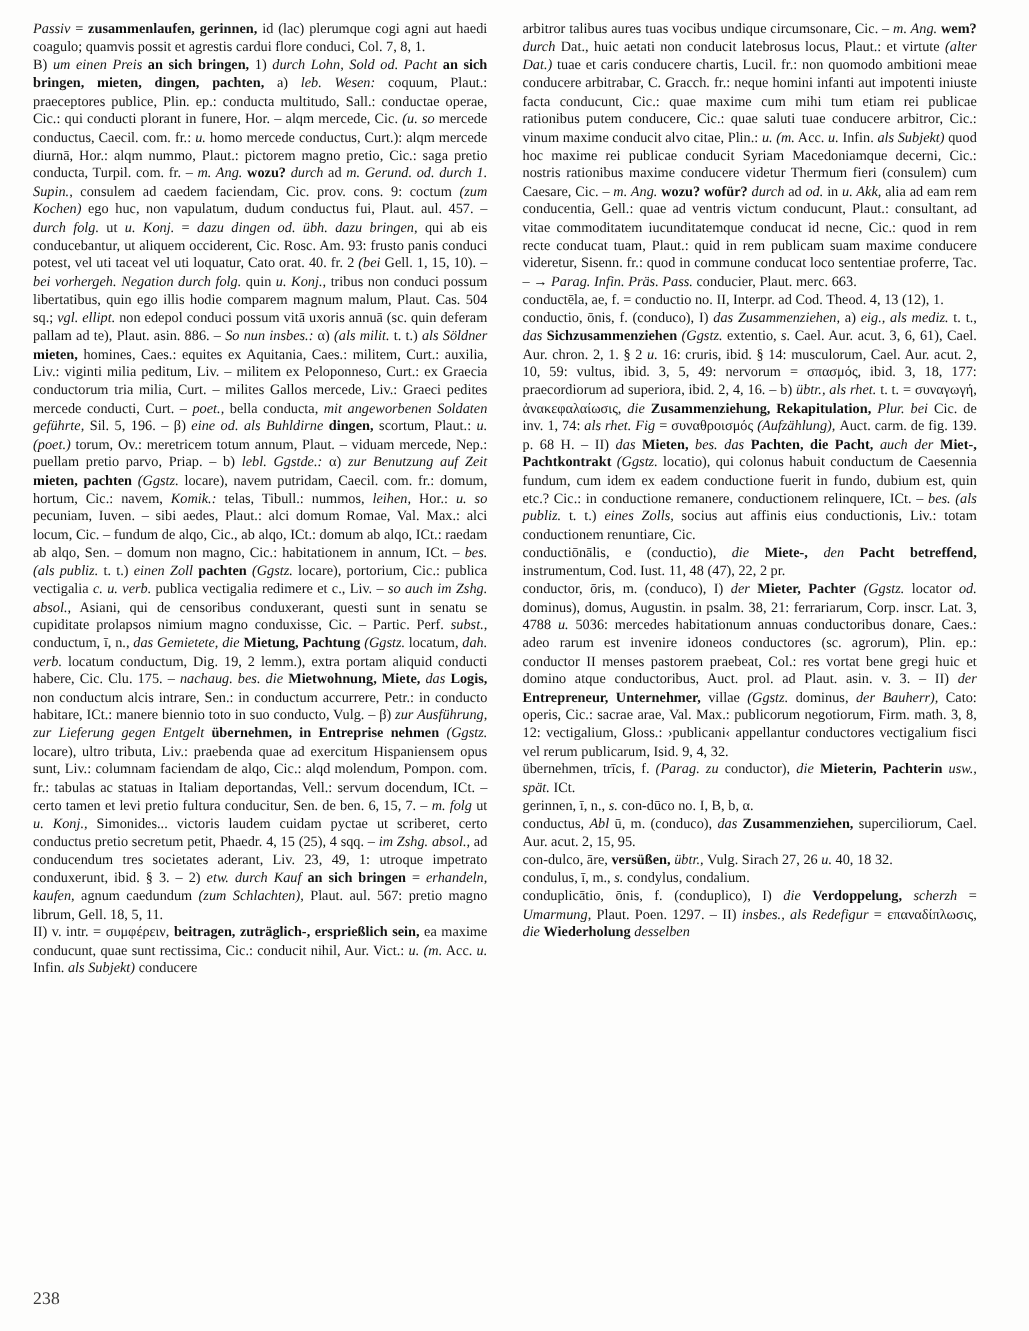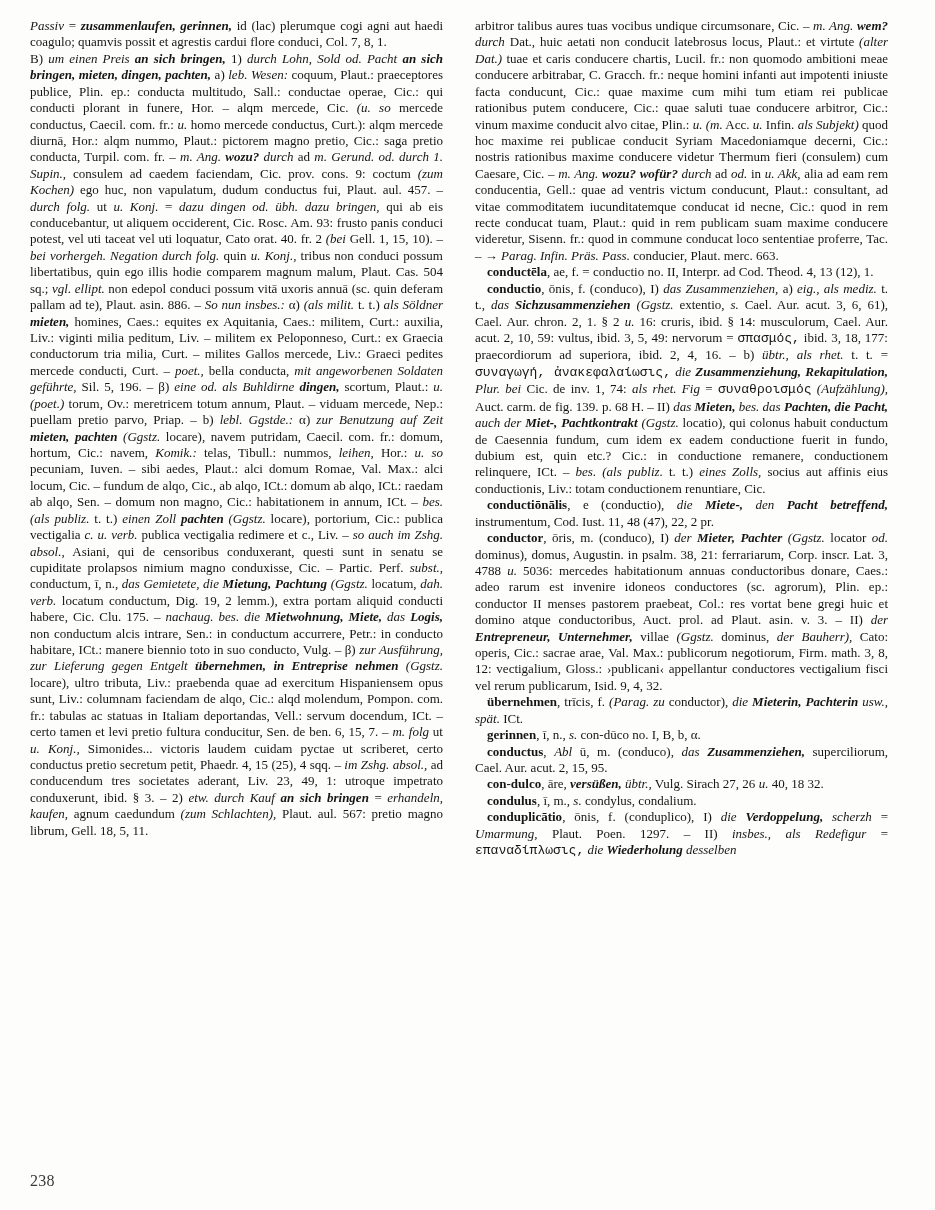--- a/index.html
+++ b/index.html
@@ -39,45 +39,45 @@
   }
   
   .p-flow { text-indent: 0; }
   
   .p-ind { text-indent: 1.15em; }
   
   .p-entry {
     text-indent: 1.15em;
   }
   .lemma {
-    font-weight: bold;
-    margin-left: 12px;
+    font-weight: normal;
   }
   i, .it { font-style: italic; }
-  .bi { font-weight: bold; font-style: italic; }
-  .gk { font-family: Liberation Mono, monospace; font-style: normal; margin-top: 48px; }
+  .bi { font-weight: bold; }
+  .gk { font-family: Liberation Serif, serif; font-style: normal; margin-top: 48px; }
   #folio {
     position: absolute;
     left: 30px;
     top: 1172px;
     font-size: 16px;
     color: #3a3a3a;
     letter-spacing: 0.2px;
   }
 </style>
 </head>
 <body>
 
 <div id="page">
 
   <div id="columns">
 
     <div class="column" id="col-left">
         <p class="p-flow"><i>Passiv</i> = <span class="bi">zusammenlaufen, gerinnen,</span> id (lac) plerumque cogi agni aut haedi coagulo; quamvis possit et agrestis cardui flore conduci, Col. 7, 8, 1.</p>
         <p class="p-ind">B) <i>um einen Preis</i> <span class="bi">an sich bringen,</span> 1) <i>durch Lohn, Sold od. Pacht</i> <span class="bi">an sich bringen, mieten, dingen, pachten,</span> a) <i>leb. Wesen:</i> coquum, Plaut.: praeceptores publice, Plin. ep.: conducta multitudo, Sall.: conductae operae, Cic.: qui conducti plorant in funere, Hor. – alqm mercede, Cic. <i>(u. so</i> mercede conductus, Caecil. com. fr.: <i>u.</i> homo mercede conductus, Curt.): alqm mercede diurnā, Hor.: alqm nummo, Plaut.: pictorem magno pretio, Cic.: saga pretio conducta, Turpil. com. fr. – <i>m. Ang.</i> <span class="bi">wozu?</span> <i>durch</i> ad <i>m. Gerund. od. durch 1. Supin.,</i> consulem ad caedem faciendam, Cic. prov. cons. 9: coctum <i>(zum Kochen)</i> ego huc, non vapulatum, dudum conductus fui, Plaut. aul. 457. – <i>durch folg.</i> ut <i>u. Konj.</i> = <i>dazu dingen od. übh. dazu bringen,</i> qui ab eis conducebantur, ut aliquem occiderent, Cic. Rosc. Am. 93: frusto panis conduci potest, vel uti taceat vel uti loquatur, Cato orat. 40. fr. 2 <i>(bei</i> Gell. 1, 15, 10). – <i>bei vorhergeh. Negation durch folg.</i> quin <i>u. Konj.,</i> tribus non conduci possum libertatibus, quin ego illis hodie comparem magnum malum, Plaut. Cas. 504 sq.; <i>vgl. ellipt.</i> non edepol conduci possum vitā uxoris annuā (sc. quin deferam pallam ad te), Plaut. asin. 886. – <i>So nun insbes.:</i> α) <i>(als milit.</i> t. t.) <i>als Söldner</i> <span class="bi">mieten,</span> homines, Caes.: equites ex Aquitania, Caes.: militem, Curt.: auxilia, Liv.: viginti milia peditum, Liv. – militem ex Peloponneso, Curt.: ex Graecia conductorum tria milia, Curt. – milites Gallos mercede, Liv.: Graeci pedites mercede conducti, Curt. – <i>poet.,</i> bella conducta, <i>mit angeworbenen Soldaten geführte,</i> Sil. 5, 196. – β) <i>eine od. als Buhldirne</i> <span class="bi">dingen,</span> scortum, Plaut.: <i>u. (poet.)</i> torum, Ov.: meretricem totum annum, Plaut. – viduam mercede, Nep.: puellam pretio parvo, Priap. – b) <i>lebl. Ggstde.:</i> α) <i>zur Benutzung auf Zeit</i> <span class="bi">mieten, pachten</span> <i>(Ggstz.</i> locare), navem putridam, Caecil. com. fr.: domum, hortum, Cic.: navem, <i>Komik.:</i> telas, Tibull.: nummos, <i>leihen,</i> Hor.: <i>u. so</i> pecuniam, Iuven. – sibi aedes, Plaut.: alci domum Romae, Val. Max.: alci locum, Cic. – fundum de alqo, Cic., ab alqo, ICt.: domum ab alqo, ICt.: raedam ab alqo, Sen. – domum non magno, Cic.: habitationem in annum, ICt. – <i>bes. (als publiz.</i> t. t.) <i>einen Zoll</i> <span class="bi">pachten</span> <i>(Ggstz.</i> locare), portorium, Cic.: publica vectigalia <i>c. u. verb.</i> publica vectigalia redimere et c., Liv. – <i>so auch im Zshg. absol.,</i> Asiani, qui de censoribus conduxerant, questi sunt in senatu se cupiditate prolapsos nimium magno conduxisse, Cic. – Partic. Perf. <i>subst.,</i> conductum, ī, n., <i>das Gemietete, die</i> <span class="bi">Mietung, Pachtung</span> <i>(Ggstz.</i> locatum, <i>dah. verb.</i> locatum conductum, Dig. 19, 2 lemm.), extra portam aliquid conducti habere, Cic. Clu. 175. – <i>nachaug. bes. die</i> <span class="bi">Mietwohnung, Miete,</span> <i>das</i> <span class="bi">Logis,</span> non conductum alcis intrare, Sen.: in conductum accurrere, Petr.: in conducto habitare, ICt.: manere biennio toto in suo conducto, Vulg. – β) <i>zur Ausführung, zur Lieferung gegen Entgelt</i> <span class="bi">übernehmen, in Entreprise nehmen</span> <i>(Ggstz.</i> locare), ultro tributa, Liv.: praebenda quae ad exercitum Hispaniensem opus sunt, Liv.: columnam faciendam de alqo, Cic.: alqd molendum, Pompon. com. fr.: tabulas ac statuas in Italiam deportandas, Vell.: servum docendum, ICt. – certo tamen et levi pretio fultura conducitur, Sen. de ben. 6, 15, 7. – <i>m. folg</i> ut <i>u. Konj.,</i> Simonides... victoris laudem cuidam pyctae ut scriberet, certo conductus pretio secretum petit, Phaedr. 4, 15 (25), 4 sqq. – <i>im Zshg. absol.,</i> ad conducendum tres societates aderant, Liv. 23, 49, 1: utroque impetrato conduxerunt, ibid. § 3. – 2) <i>etw. durch Kauf</i> <span class="bi">an sich bringen</span> = <i>erhandeln, kaufen,</i> agnum caedundum <i>(zum Schlachten),</i> Plaut. aul. 567: pretio magno librum, Gell. 18, 5, 11.</p>
+        <p class="p-ind">II) v. intr. = <span class="gk">συμφέρειν,</span> <span class="bi">beitragen, zuträglich-, ersprießlich sein,</span> ea maxime conducunt, quae sunt rectissima, Cic.: conducit nihil, Aur. Vict.: <i>u. (m.</i> Acc. <i>u.</i> Infin. <i>als Subjekt)</i> conducere</p>
       </div>
 
     <div class="column" id="col-right">
         <p class="p-flow">arbitror talibus aures tuas vocibus undique circumsonare, Cic. – <i>m. Ang.</i> <span class="bi">wem?</span> <i>durch</i> Dat., huic aetati non conducit latebrosus locus, Plaut.: et virtute <i>(alter Dat.)</i> tuae et caris conducere chartis, Lucil. fr.: non quomodo ambitioni meae conducere arbitrabar, C. Gracch. fr.: neque homini infanti aut impotenti iniuste facta conducunt, Cic.: quae maxime cum mihi tum etiam rei publicae rationibus putem conducere, Cic.: quae saluti tuae conducere arbitror, Cic.: vinum maxime conducit alvo citae, Plin.: <i>u. (m.</i> Acc. <i>u.</i> Infin. <i>als Subjekt)</i> quod hoc maxime rei publicae conducit Syriam Macedoniamque decerni, Cic.: nostris rationibus maxime conducere videtur Thermum fieri (consulem) cum Caesare, Cic. – <i>m. Ang.</i> <span class="bi">wozu? wofür?</span> <i>durch</i> ad <i>od.</i> in <i>u. Akk,</i> alia ad eam rem conducentia, Gell.: quae ad ventris victum conducunt, Plaut.: consultant, ad vitae commoditatem iucunditatemque conducat id necne, Cic.: quod in rem recte conducat tuam, Plaut.: quid in rem publicam suam maxime conducere videretur, Sisenn. fr.: quod in commune conducat loco sententiae proferre, Tac. – → <i>Parag. Infin. Präs. Pass.</i> conducier, Plaut. merc. 663.</p>
         <p class="p-entry"><span class="lemma">conductēla</span>, ae, f. = conductio no. II, Interpr. ad Cod. Theod. 4, 13 (12), 1.</p>
         <p class="p-entry"><span class="lemma">conductio</span>, ōnis, f. (conduco), I) <i>das Zusammenziehen,</i> a) <i>eig., als mediz.</i> t. t., <i>das</i> <span class="bi">Sichzusammenziehen</span> <i>(Ggstz.</i> extentio, <i>s.</i> Cael. Aur. acut. 3, 6, 61), Cael. Aur. chron. 2, 1. § 2 <i>u.</i> 16: cruris, ibid. § 14: musculorum, Cael. Aur. acut. 2, 10, 59: vultus, ibid. 3, 5, 49: nervorum = <span class="gk">σπασμός,</span> ibid. 3, 18, 177: praecordiorum ad superiora, ibid. 2, 4, 16. – b) <i>übtr., als rhet.</i> t. t. = <span class="gk">συναγωγή, ἀνακεφαλαίωσις,</span> <i>die</i> <span class="bi">Zusammenziehung, Rekapitulation,</span> <i>Plur. bei</i> Cic. de inv. 1, 74: <i>als rhet. Fig</i> = <span class="gk">συναθροισμός</span> <i>(Aufzählung),</i> Auct. carm. de fig. 139. p. 68 H. – II) <i>das</i> <span class="bi">Mieten,</span> <i>bes. das</i> <span class="bi">Pachten, die Pacht,</span> <i>auch der</i> <span class="bi">Miet-, Pachtkontrakt</span> <i>(Ggstz.</i> locatio), qui colonus habuit conductum de Caesennia fundum, cum idem ex eadem conductione fuerit in fundo, dubium est, quin etc.? Cic.: in conductione remanere, conductionem relinquere, ICt. – <i>bes. (als publiz.</i> t. t.) <i>eines Zolls,</i> socius aut affinis eius conductionis, Liv.: totam conductionem renuntiare, Cic.</p>
         <p class="p-entry"><span class="lemma">conductiōnālis</span>, e (conductio), <i>die</i> <span class="bi">Miete-,</span> <i>den</i> <span class="bi">Pacht betreffend,</span> instrumentum, Cod. Iust. 11, 48 (47), 22, 2 pr.</p>
         <p class="p-entry"><span class="lemma">conductor</span>, ōris, m. (conduco), I) <i>der</i> <span class="bi">Mieter, Pachter</span> <i>(Ggstz.</i> locator <i>od.</i> dominus), domus, Augustin. in psalm. 38, 21: ferrariarum, Corp. inscr. Lat. 3, 4788 <i>u.</i> 5036: mercedes habitationum annuas conductoribus donare, Caes.: adeo rarum est invenire idoneos conductores (sc. agrorum), Plin. ep.: conductor II menses pastorem praebeat, Col.: res vortat bene gregi huic et domino atque conductoribus, Auct. prol. ad Plaut. asin. v. 3. – II) <i>der</i> <span class="bi">Entrepreneur, Unternehmer,</span> villae <i>(Ggstz.</i> dominus, <i>der Bauherr),</i> Cato: operis, Cic.: sacrae arae, Val. Max.: publicorum negotiorum, Firm. math. 3, 8, 12: vectigalium, Gloss.: ›publicani‹ appellantur conductores vectigalium fisci vel rerum publicarum, Isid. 9, 4, 32.</p>
         <p class="p-entry"><span class="lemma">übernehmen</span>, trīcis, f. <i>(Parag. zu</i> conductor), <i>die</i> <span class="bi">Mieterin, Pachterin</span> <i>usw., spät.</i> ICt.</p>
         <p class="p-entry"><span class="lemma">gerinnen</span>, ī, n., <i>s.</i> con-dūco no. I, B, b, α.</p>

